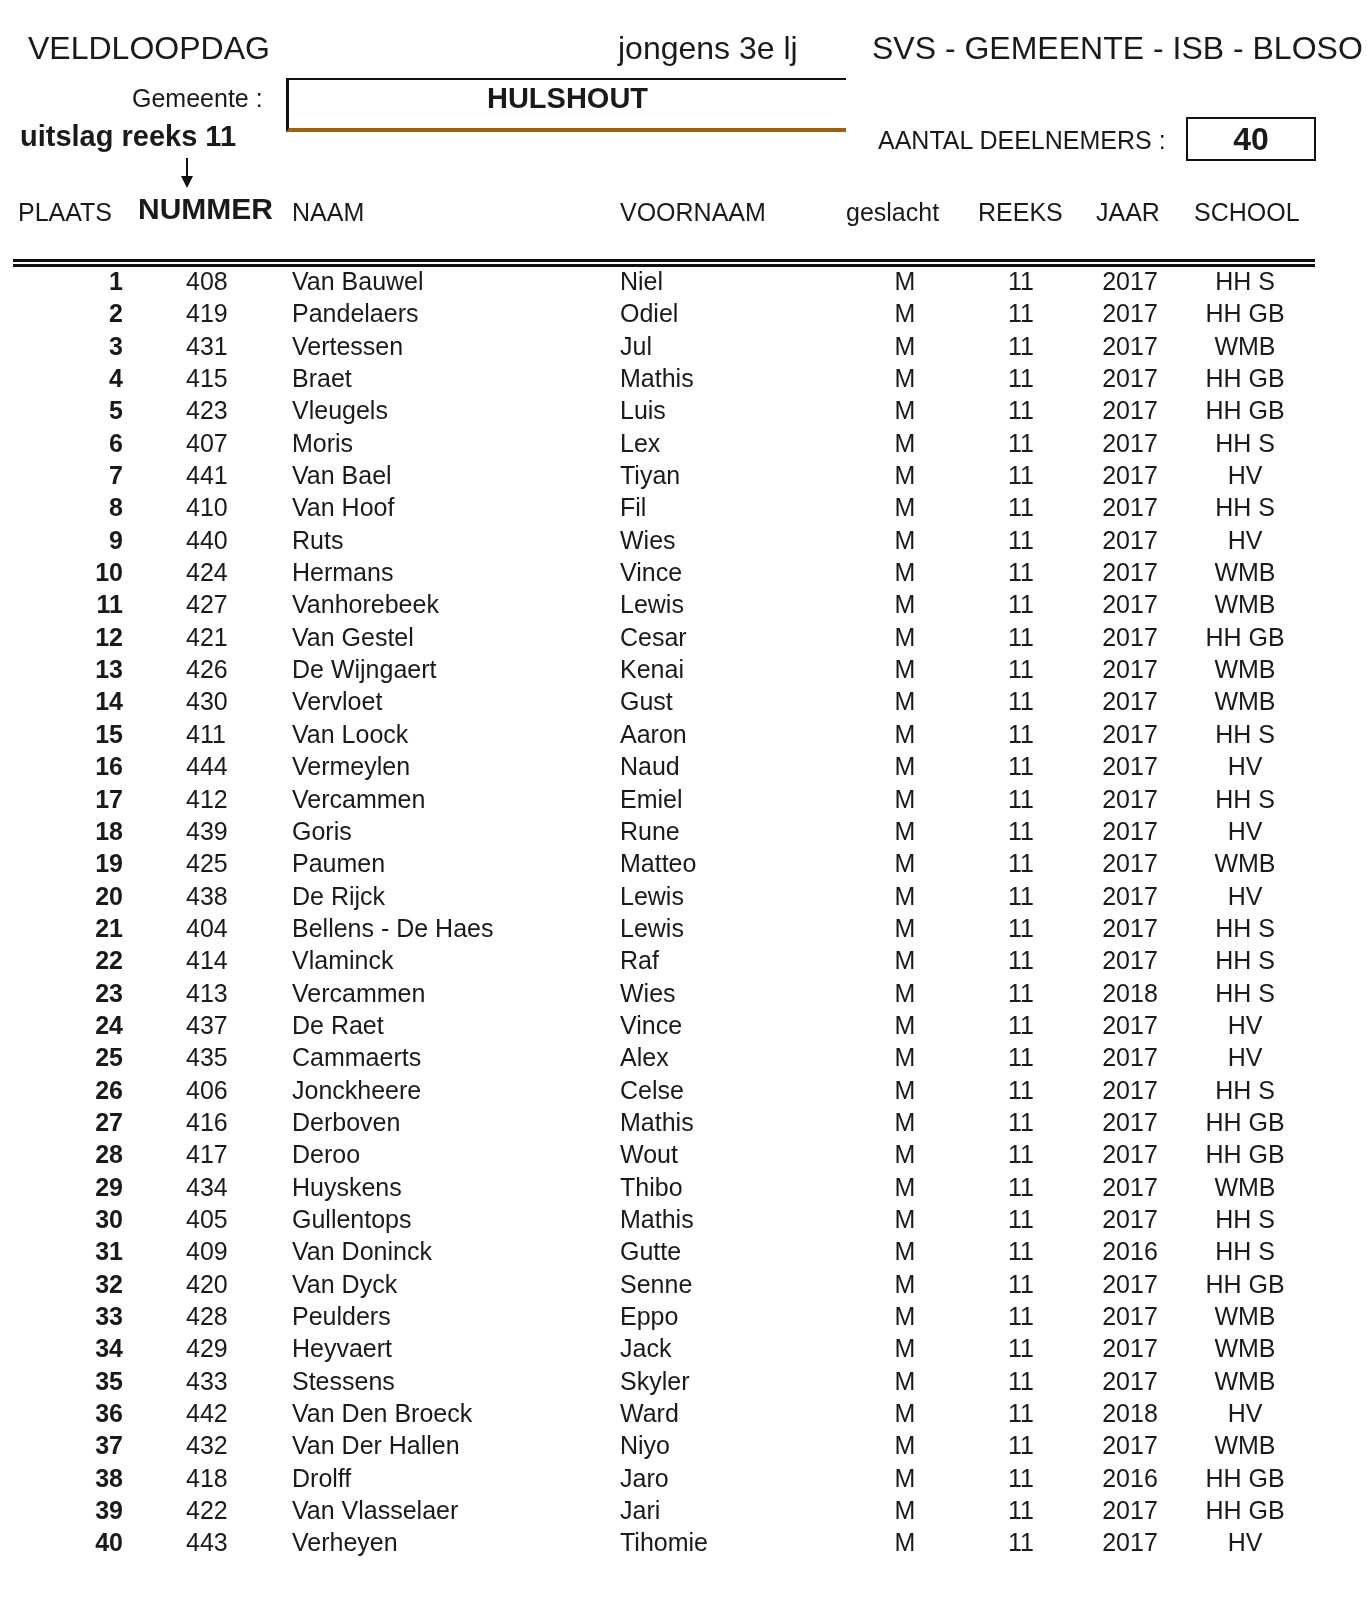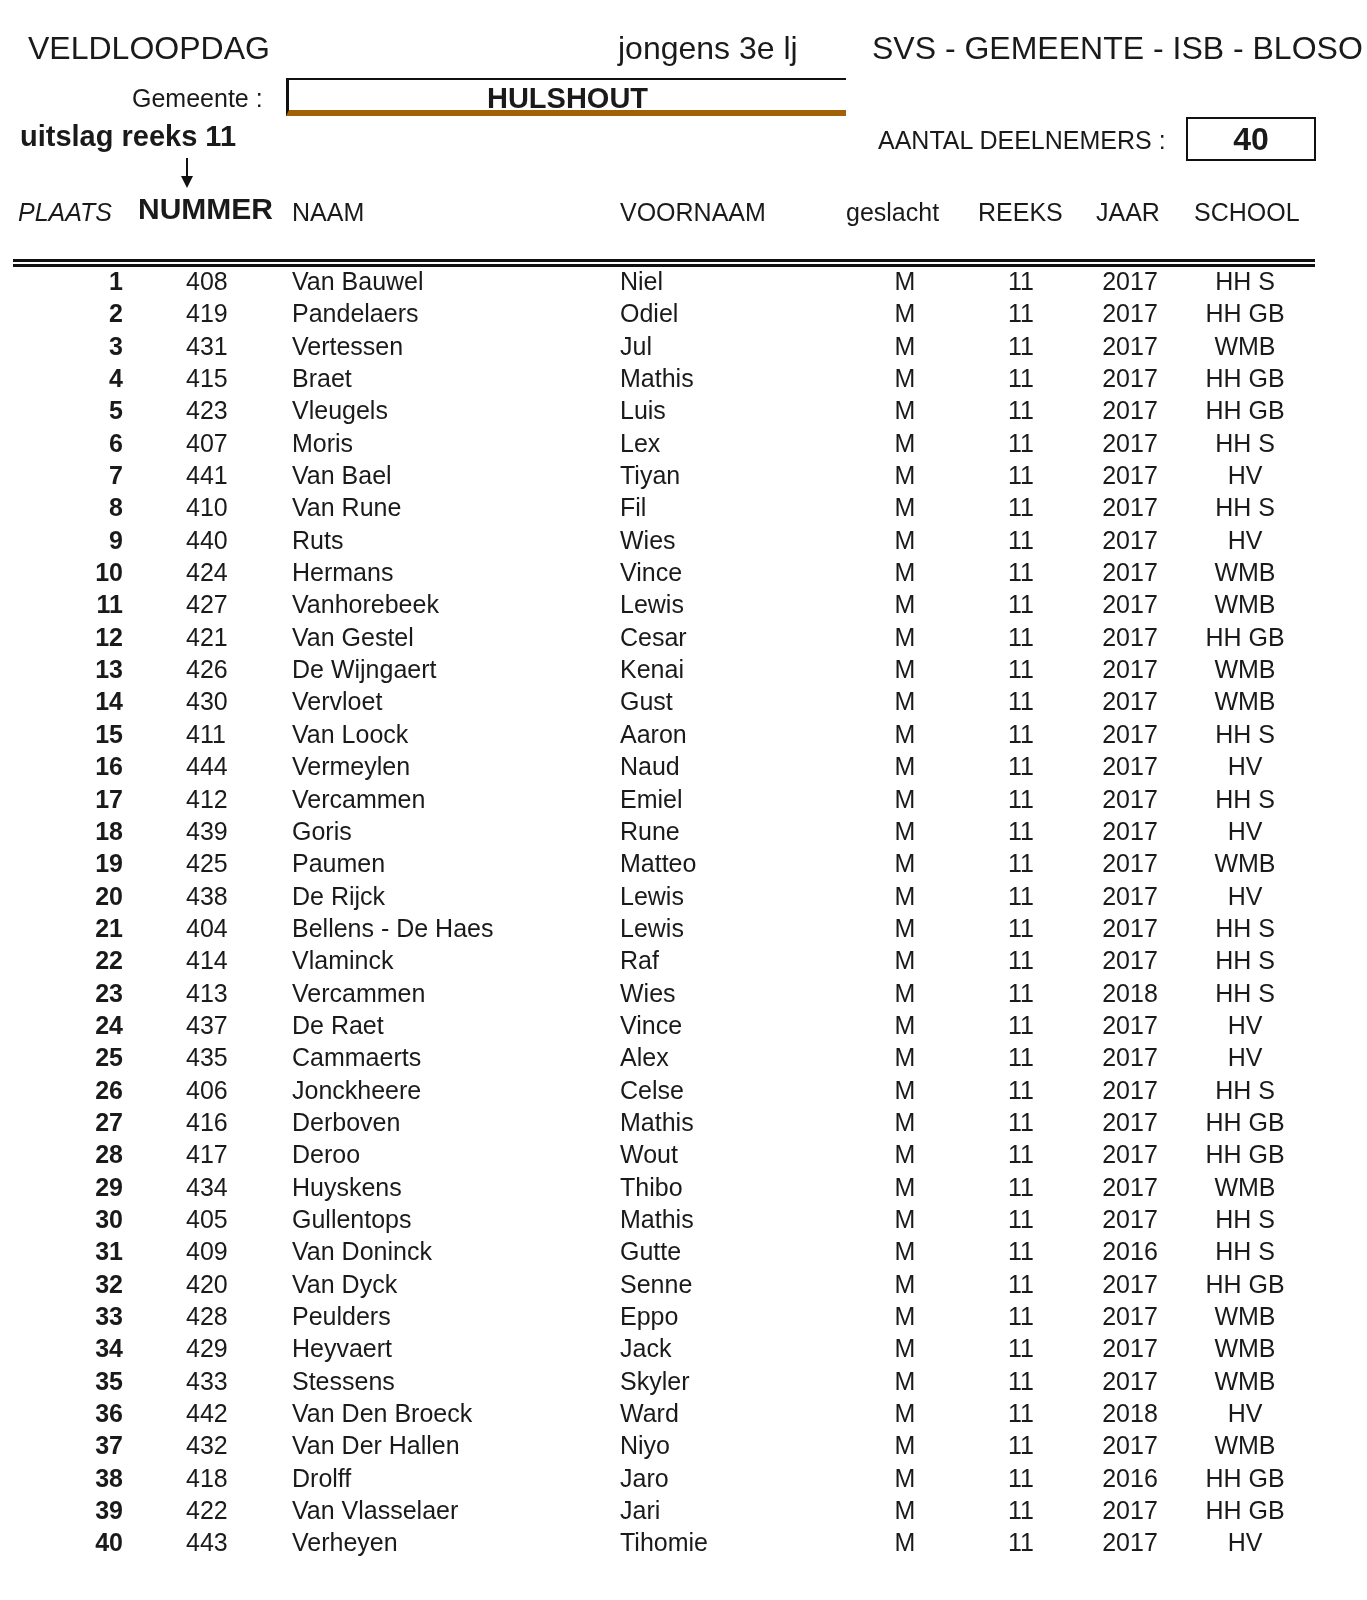--- a/index.html
+++ b/index.html
@@ -7,38 +7,38 @@
       width: 1367px; height: 1600px; position: relative; overflow: hidden;
       font-family: "Liberation Sans", sans-serif; color: #1a1a1a;
     }
     .abs { position: absolute; white-space: nowrap; }
     .hdr { font-size: 32px; }
     #event-title { left: 28px; top: 30px; }
     #category { left: 590px; top: 30px; margin-left: 28px; }
     #organizers { left: 872px; top: 30px; text-align: center; }
     #municipality-label { left: 132px; top: 84px; font-size: 25px; }
     #municipality-box {
-      left: 286px; top: 78px; width: 560px; height: 38px;
-      border-top: 2px solid #111; border-left: 3px solid #111; border-bottom: 6px solid #a16207;
+      left: 286px; top: 78px; width: 560px; height: 54px;
+      border-top: 2px solid #111; border-left: 3px solid #111; border-bottom: 4px solid #a16207;
       box-sizing: border-box;
     }
     #municipality-value {
       position: absolute; left: 0; right: 0; top: 2px; text-align: center;
       font-weight: bold; font-size: 29px;
     }
     #series-title { left: 20px; top: 120px; font-size: 29px; font-weight: bold; }
     #participants-label { left: 878px; top: 126px; font-size: 25px; }
     #participants-box {
       left: 1186px; top: 117px; width: 130px; height: 44px; border: 2px solid #111; box-sizing: border-box;
       text-align: center;
     }
     #participants-value { font-weight: bold; font-size: 32px; line-height: 40px; }
     #arrow-icon { left: 180px; top: 158px; width: 14px; height: 30px; }
     .colh { top: 198px; font-size: 25px; }
-    #col-plaats { left: 18px; font-style: italic; }
+    #col-plaats { left: 18px; }
     #col-nummer { left: 138px; top: 192px; font-size: 30px; font-weight: bold; }
     #col-naam { left: 292px; }
     #col-voornaam { left: 620px; }
     #col-geslacht { left: 846px; }
     #col-reeks { left: 978px; }
     #col-jaar { left: 1096px; }
     #col-school { left: 1194px; }
     #rule-top { left: 13px; top: 259px; width: 1302px; height: 3px; background: #111; }
     #rule-bottom { left: 13px; top: 264px; width: 1302px; height: 3px; background: #111; }
     #results { position: absolute; left: 0; top: 266px; width: 1367px; }
@@ -155,21 +155,21 @@
       <span class="c-name">Van Bael</span>
       <span class="c-first">Tiyan</span>
       <span class="c-gender">M</span>
       <span class="c-series">11</span>
       <span class="c-year">2017</span>
       <span class="c-school">HV</span>
     </div>
     <div class="row">
       <span class="c-place">8</span>
       <span class="c-num">410</span>
-      <span class="c-name">Van Rune</span>
+      <span class="c-name">Van Hoof</span>
       <span class="c-first">Fil</span>
       <span class="c-gender">M</span>
       <span class="c-series">11</span>
       <span class="c-year">2017</span>
       <span class="c-school">HH S</span>
     </div>
     <div class="row">
       <span class="c-place">9</span>
       <span class="c-num">440</span>
       <span class="c-name">Ruts</span>

